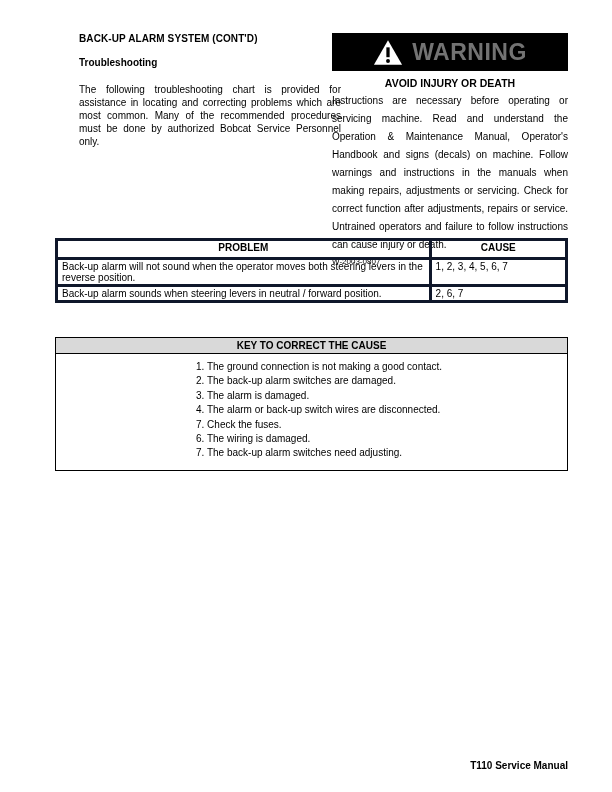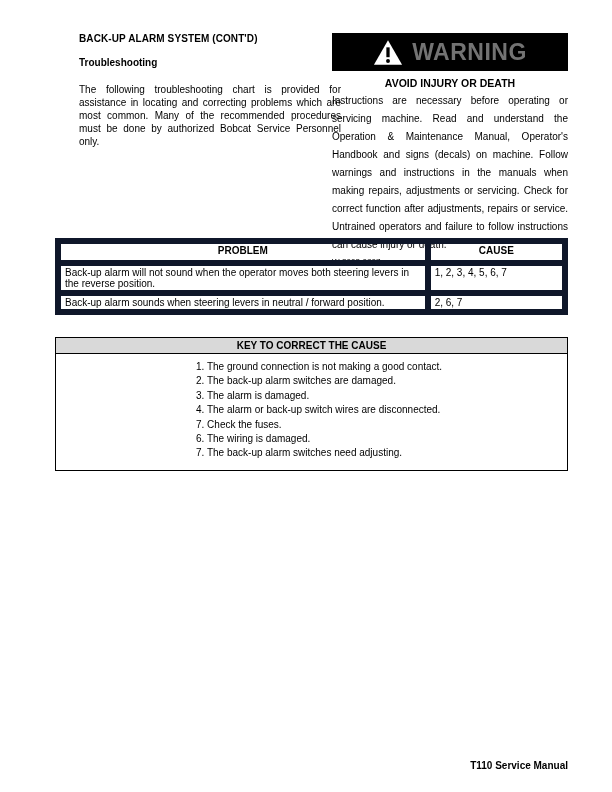--- a/index.html
+++ b/index.html
@@ -62,21 +62,21 @@
 
   
   .problem-table {
     position: absolute;
     left: 55px;
     top: 238px;
     width: 513px;
     border-collapse: collapse;
   }
   .problem-table th, .problem-table td {
-    border: 6px solid #0f172a;
+    border: 3px solid #0f172a;
     font-size: 10px;
     padding: 1px 4px;
     vertical-align: top;
   }
   .problem-table th { text-align: center; font-weight: bold; height: 14px; }
   .col-problem { width: 382px; }
   .col-cause { width: 131px; }
 
   
   .key-table { position: absolute; left: 55px; top: 337px; width: 513px; }

